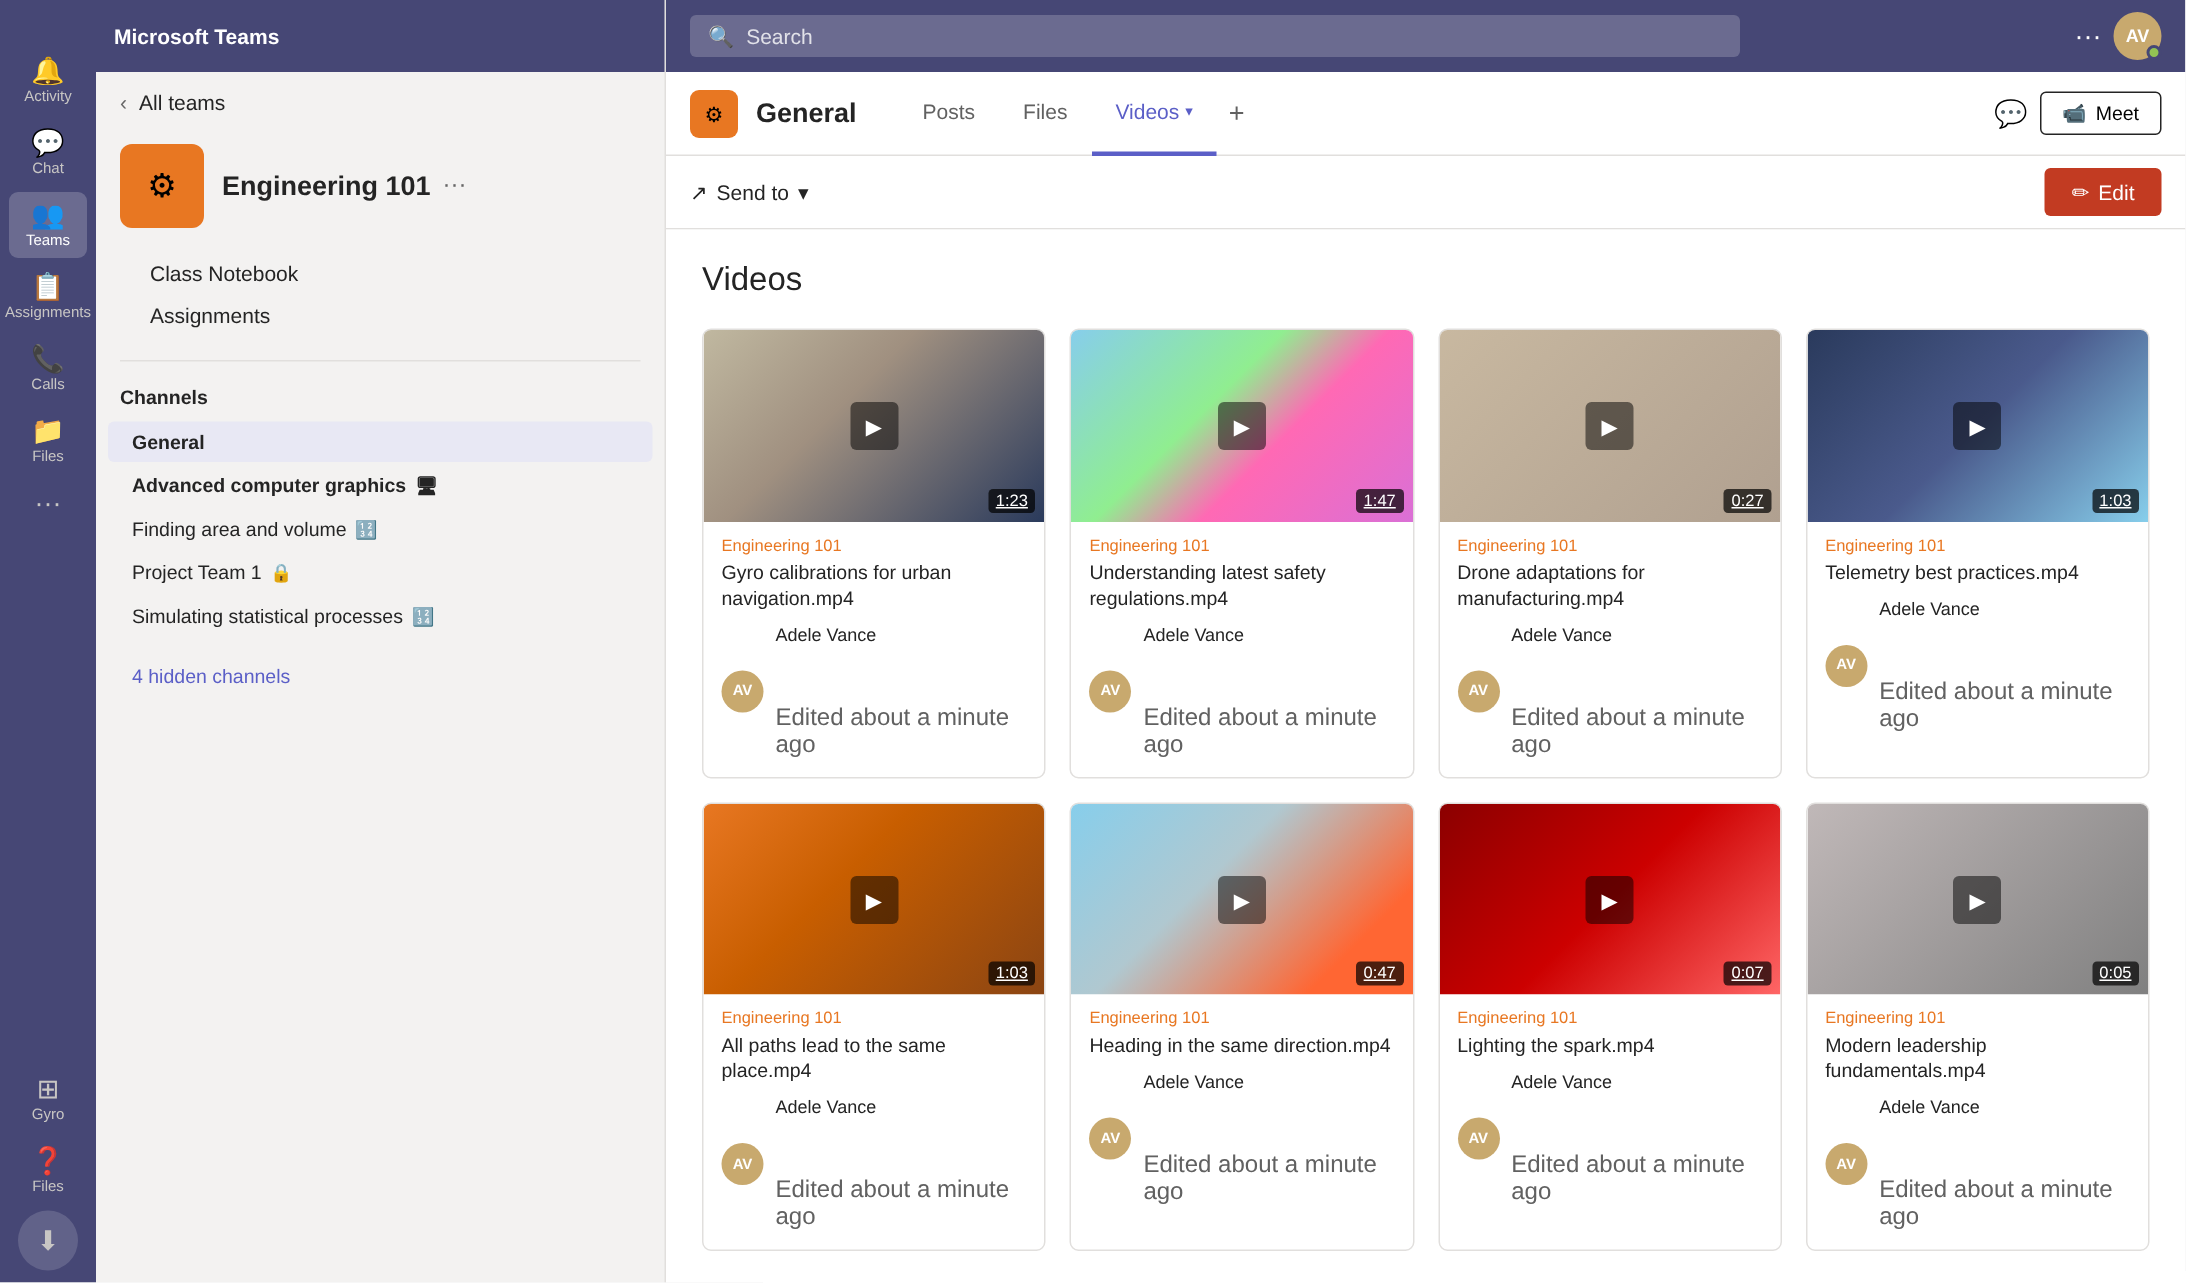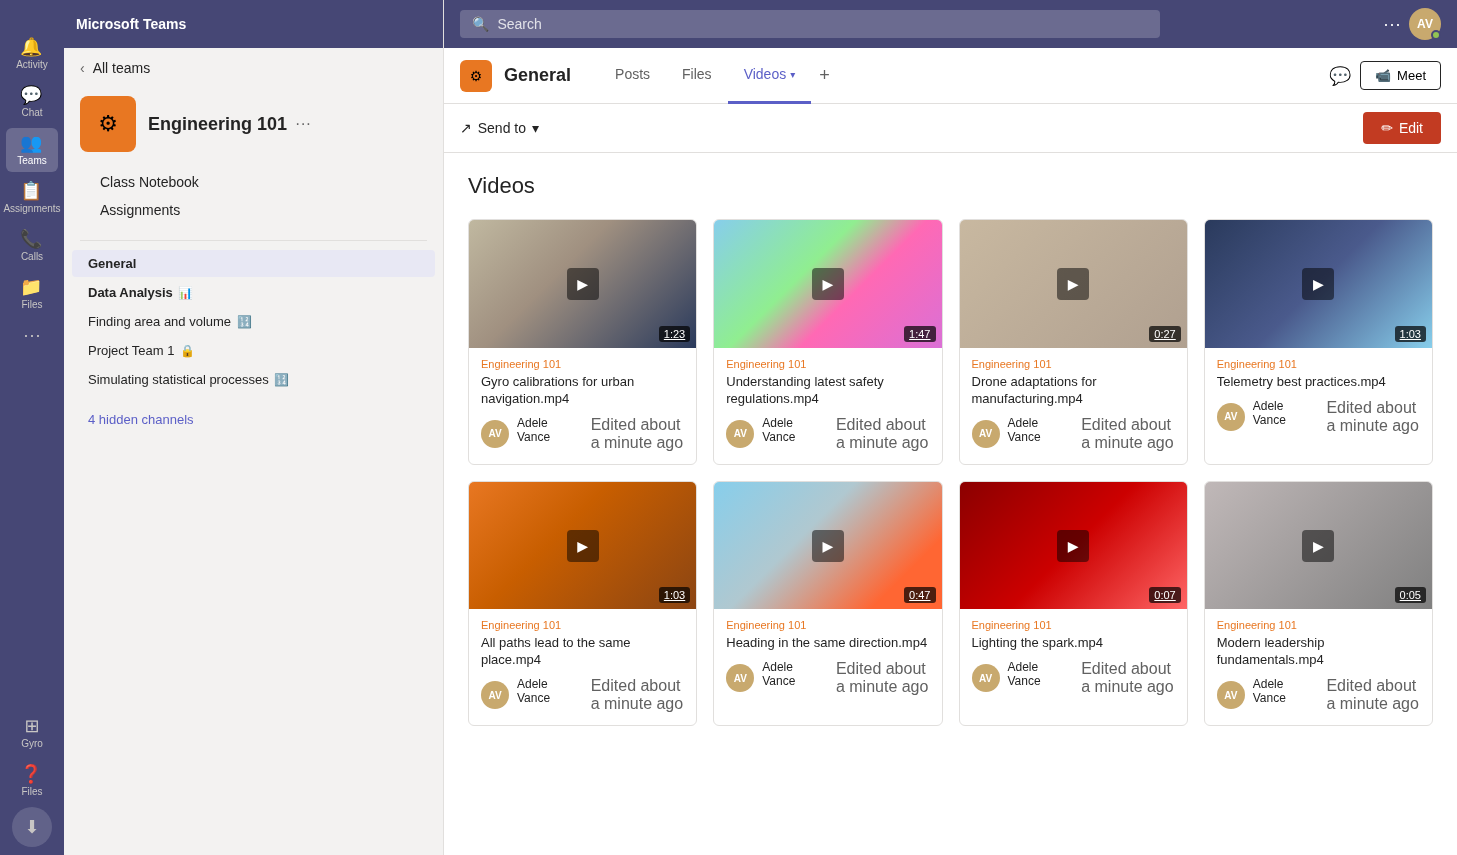--- a/index.html
+++ b/index.html
@@ -278,21 +278,21 @@
     .video-name { font-size: 13px; color: #242424; margin-bottom: 8px; font-weight: 400; line-height: 1.3; }
     .video-author { display: flex; align-items: center; gap: 8px; }
     .author-avatar {
       width: 28px; height: 28px;
       border-radius: 50%;
       background: #c8a96e;
       display: flex; align-items: center; justify-content: center;
       font-size: 10px; color: #fff; font-weight: 600;
       flex-shrink: 0;
     }
-    .author-info { display: flex; flex-direction: row; gap: 40px; }
+    .author-info { display: flex; flex-direction: column; gap: 40px; }
     .author-name { font-size: 12px; color: #242424; font-weight: 500; }
     .author-time { font-size: 16px; color: #616161; }
 
     
     .thumb-1 { background: linear-gradient(135deg, #c0b8a0 0%, #a09080 40%, #2a3a5c 100%); }
     .thumb-2 { background: linear-gradient(135deg, #87ceeb 0%, #90ee90 40%, #ff69b4 60%, #da70d6 100%); }
     .thumb-3 { background: linear-gradient(135deg, #c8b8a0 0%, #b0a090 100%); }
     .thumb-4 { background: linear-gradient(135deg, #2a3a5c 0%, #4a5a8c 50%, #87ceeb 100%); }
     .thumb-5 { background: linear-gradient(135deg, #E87722 0%, #c85e00 40%, #8b4513 100%); }
     .thumb-6 { background: linear-gradient(135deg, #87ceeb 0%, #b0c8d0 40%, #ff6633 80%); }
@@ -379,27 +379,28 @@
     <div class="sidebar-link">
       <span>Class Notebook</span>
     </div>
     <div class="sidebar-link">
       <span>Assignments</span>
     </div>
   </div>
 
   <hr class="sidebar-divider">
 
+  <div class="channels-header">Channels</div>
 
   <div class="channel-item active">
     <span>General</span>
   </div>
   <div class="channel-item" style="font-weight:700;">
-    <span>Data Analysis</span>
-    <span class="ch-badge">📊</span>
+    <span>Advanced computer graphics</span>
+    <span class="ch-badge">🖥</span>
   </div>
   <div class="channel-item">
     <span>Finding area and volume</span>
     <span class="ch-badge">🔢</span>
   </div>
   <div class="channel-item">
     <span>Project Team 1</span>
     <span class="ch-badge">🔒</span>
   </div>
   <div class="channel-item">

